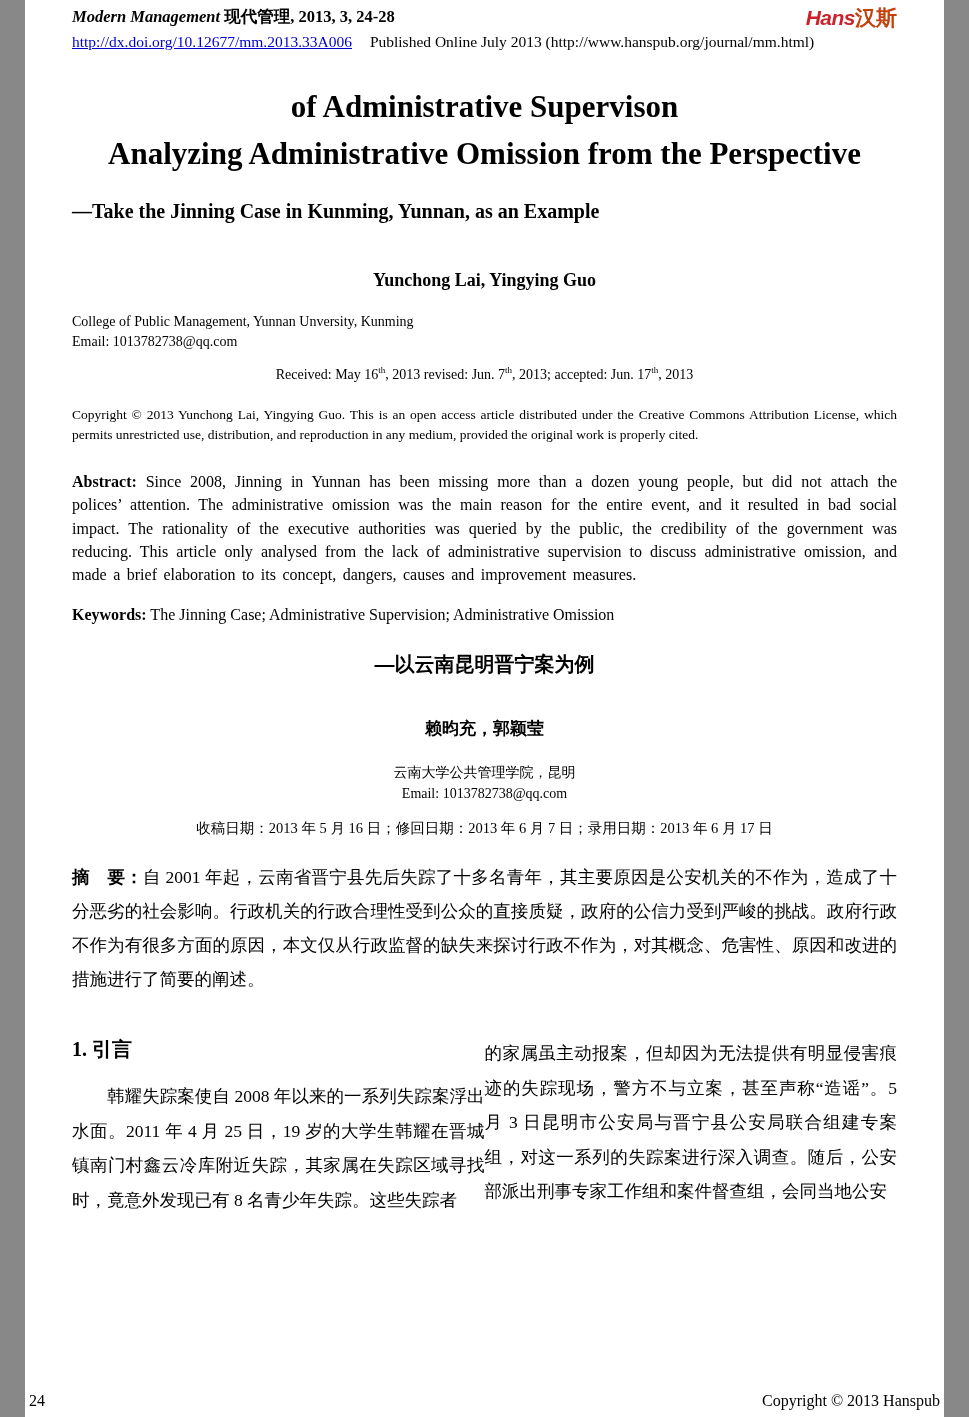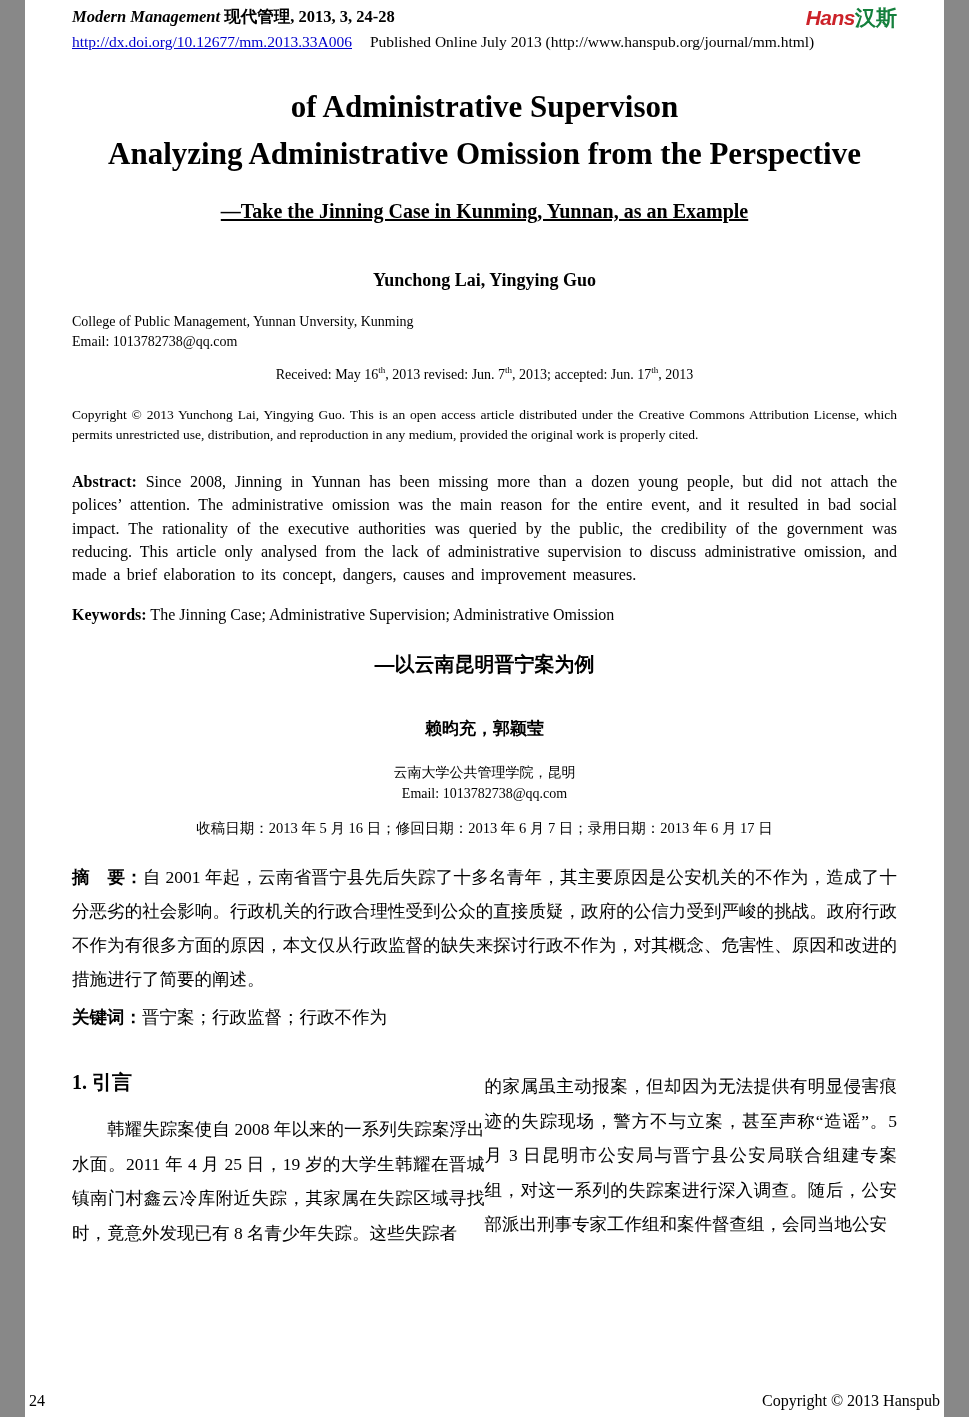--- a/index.html
+++ b/index.html
@@ -16,28 +16,28 @@
   }
   .content { padding: 0 47px; }
 
   
   .hdr { padding-top: 7px; }
   .hdr-row1 { display: flex; justify-content: space-between; align-items: flex-start; }
   .journal-line { font-size: 16.5px; font-weight: bold; line-height: 20px; }
   .jname { font-style: italic; }
   .logo { font-size: 21px; font-weight: bold; line-height: 22px; white-space: nowrap; }
   .logo-latin { color: #cc2229; font-style: italic; font-family: "Liberation Sans", sans-serif; letter-spacing: -0.5px; }
-  .logo-cn { color: #15803d; font-family: "Liberation Sans", sans-serif; }
+  .logo-cn { color: #c2410c; font-family: "Liberation Sans", sans-serif; }
   .hdr-row2 { margin-top: 3px; font-size: 15.5px; line-height: 20px; }
   .doi { color: #0000cc; text-decoration: underline; }
   .pub { margin-left: 14px; }
 
   
   .title { margin-top: 31px; text-align: center; font-size: 31px; font-weight: bold; line-height: 47px; }
-  .subtitle { margin-top: 23px; text-align: center; font-size: 20px; font-weight: bold; text-decoration: underline; }
+  .subtitle { margin-top: 23px; text-align: left; font-size: 20px; font-weight: bold; }
   .authors-en { margin-top: 47px; text-align: center; font-size: 18px; font-weight: bold; }
   .affil-en { margin-top: 21px; text-align: left; font-size: 14px; line-height: 20px; }
   .received-en { margin-top: 15px; text-align: center; font-size: 14px; }
   sup { font-size: 9px; vertical-align: super; line-height: 0; }
   .copyright-note { margin-top: 22px; text-align: justify; font-size: 13.5px; line-height: 19.5px; }
   .abstract-en { margin-top: 26px; text-align: justify; font-size: 16px; line-height: 23.3px; word-spacing: 2.5px; }
   .abstract-en b, .kw-en b { word-spacing: normal; }
   .kw-en { margin-top: 20px; font-size: 16px; }
 
   
@@ -121,23 +121,20 @@
       <div>云南大学公共管理学院，昆明</div>
       <div>Email: 1013782738@qq.com</div>
     </div>
 
     <div class="received-cn">收稿日期：2013 年 5 月 16 日；修回日期：2013 年 6 月 7 日；录用日期：2013 年 6 月 17 日</div>
 
     <div class="abstract-cn">
       <span class="cn-label">摘　要：</span><span>自 2001 年起，云南省晋宁县先后失踪了十多名青年，其主要原因是公安机关的不作为，造成了十分恶劣的社会影响。行政机关的行政合理性受到公众的直接质疑，政府的公信力受到严峻的挑战。政府行政不作为有很多方面的原因，本文仅从行政监督的缺失来探讨行政不作为，对其概念、危害性、原因和改进的措施进行了简要的阐述。</span>
     </div>
 
-    <div class="kw-cn">
-      <span class="cn-label">关键词：</span><span>晋宁案；行政监督；行政不作为</span>
-    </div>
 
     <div class="columns">
       <div class="col col-left">
         <div class="sec-heading">
           <span class="sec-num">1. </span><span>引言</span>
         </div>
         <div class="body-par indent2">韩耀失踪案使自 2008 年以来的一系列失踪案浮出水面。2011 年 4 月 25 日，19 岁的大学生韩耀在晋城镇南门村鑫云冷库附近失踪，其家属在失踪区域寻找时，竟意外发现已有 8 名青少年失踪。这些失踪者</div>
       </div>
       <div class="col col-right">
         <div class="body-par">的家属虽主动报案，但却因为无法提供有明显侵害痕迹的失踪现场，警方不与立案，甚至声称“造谣”。5 月 3 日昆明市公安局与晋宁县公安局联合组建专案组，对这一系列的失踪案进行深入调查。随后，公安部派出刑事专家工作组和案件督查组，会同当地公安</div>

